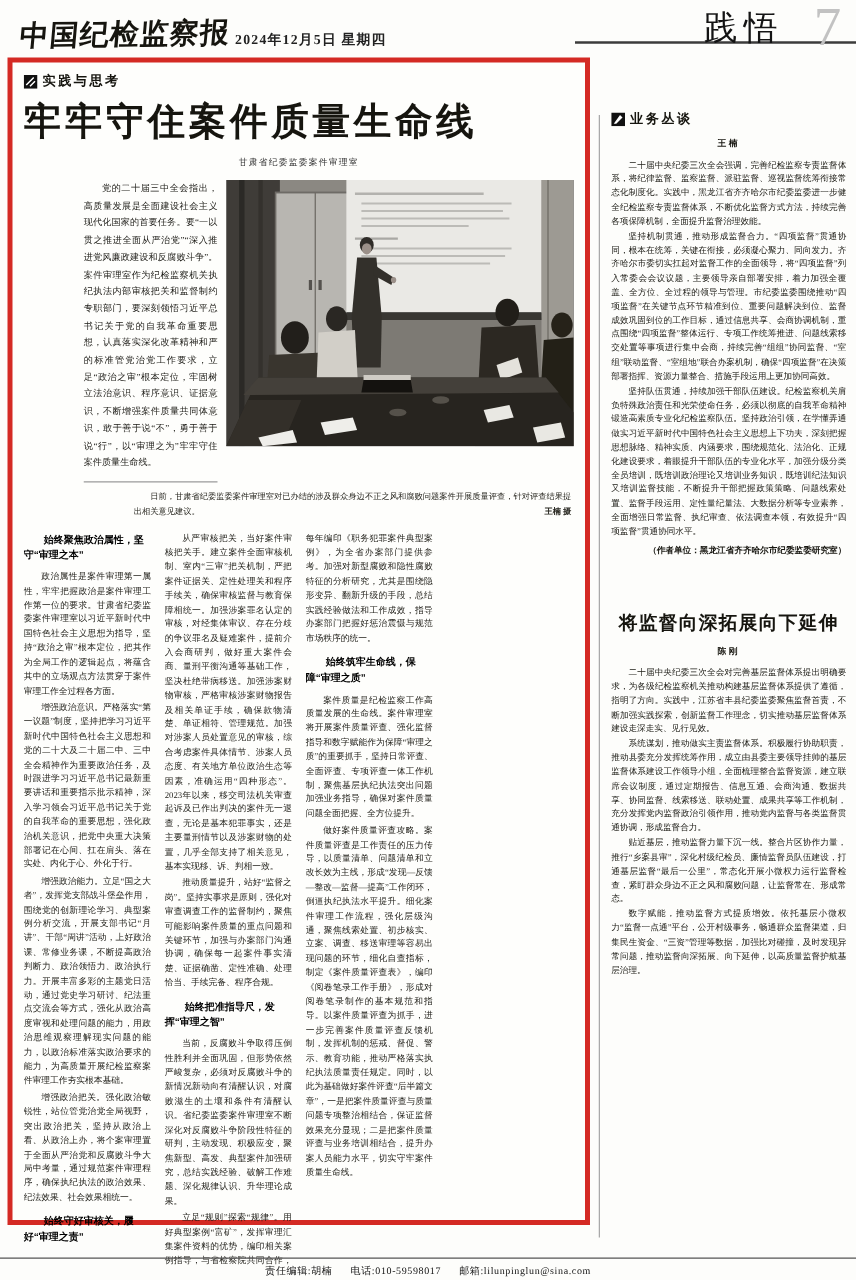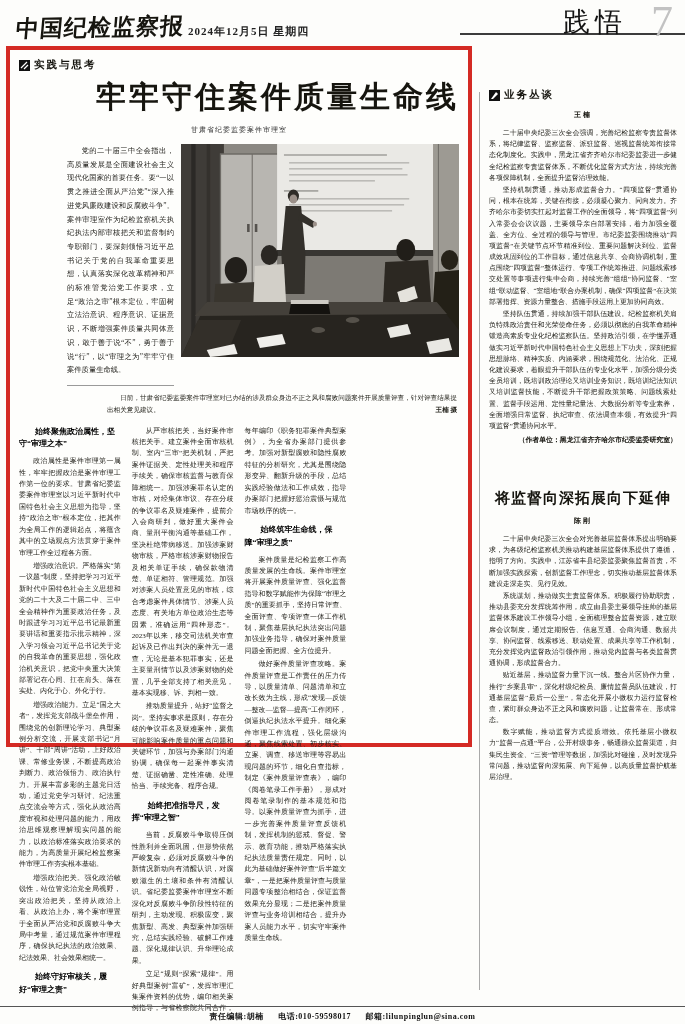--- a/index.html
+++ b/index.html
@@ -13,28 +13,28 @@
   .masthead {
     position:absolute; left:16px; top:12px; font-size:23px; font-weight:900;
     letter-spacing:1px; transform:skewX(-6deg) rotate(-1deg); white-space:nowrap;
   }
   .hdr-date { position:absolute; left:188px; top:24px; font-size:11px; font-weight:bold; color:#222; letter-spacing:1px; }
   .sec-rule { position:absolute; left:460px; right:0; top:33px; height:2px; background:#3c3c3c; }
   .sec-name { position:absolute; right:58px; top:4px; font-size:27px; letter-spacing:5px; color:#141414; }
   .page-num { position:absolute; right:12px; top:-4px; font-size:44px; font-weight:400; color:#c2c2c2; font-family:"Liberation Serif", serif; }
   
   .main-box {
-    position:absolute; left:6px; top:46px; width:466px; height:701px;
+    position:absolute; left:6px; top:46px; width:466px; height:934px;
     border:4px solid #d42a24; background:#fefefc; padding:8px 9px 6px 9px;
   }
   .tag-row { display:flex; align-items:center; gap:4px; height:14px; }
   .tag-icon { width:11px; height:11px; flex:0 0 11px; }
   .tag-label { font-size:10.5px; font-weight:bold; letter-spacing:2px; }
   .headline {
-    text-align:right; font-family:Liberation Mono, monospace; font-weight:900;
+    text-align:left; font-family:Liberation Mono, monospace; font-weight:900;
     font-size:30px; letter-spacing:3px; margin-top:5px; white-space:nowrap;
   }
   .byline { text-align:center; font-size:7px; color:#333; margin-top:7px; letter-spacing:1px; }
   .content-row { display:flex; gap:7px; margin-top:9px; }
   .intro-col { width:107px; flex:0 0 107px;margin-left:48px; }
   .intro-col p {
     font-size:7.3px; line-height:1.88; text-align:justify; text-indent:2em; color:#1c1b16;
   }
   .intro-col::after { content:""; display:block; height:1px; background:#9a9a9a; margin-top:8px; }
   .photo-wrap { flex:1; height:213px; overflow:hidden; background:#777; }
@@ -65,21 +65,21 @@
     text-align:center; font-family:"Liberation Sans", sans-serif; font-weight:900;
     font-size:15px; letter-spacing:1px; white-space:nowrap; margin-bottom:8px;
   }
   .side-author { text-align:center; font-size:7px; font-weight:bold; margin-bottom:7px; letter-spacing:2px; }
   .side-paras p { font-size:6.9px; line-height:1.62; text-align:justify; text-indent:2em; color:#21201a; margin-bottom:1px; }
   .attribution { text-align:right; font-size:6.9px; font-weight:bold; margin-top:4px; }
   .side-article2 { margin-top:44px; }
   .side-article2 .side-paras { max-height:352px; overflow:hidden; }
   
   .footer-rule { position:absolute; left:0; right:0; top:1006px; height:1px; background:#555; }
-  .footer { position:absolute; top:1011px; left:0; width:685px; text-align:center; font-size:8px; color:#111; letter-spacing:0.5px;font-weight:bold; }
+  .footer { position:absolute; top:1011px; left:0; width:685px; text-align:center; font-size:8px; color:#111; letter-spacing:0.5px; }
   .footer span { margin:0 6px; }
 </style>
 </head>
 <body>
 
 <div class="hdr">
   <div class="masthead">中国纪检监察报</div>
   <div class="hdr-date">2024年12月5日 星期四</div>
   <div class="sec-rule"></div>
   <div class="sec-name">践悟</div>
@@ -173,21 +173,21 @@
   </div>
 
   <div class="article-body">
       <p class="blk subhead">始终聚焦政治属性，坚守“审理之本”</p>
       <p class="blk para">政治属性是案件审理第一属性，牢牢把握政治是案件审理工作第一位的要求。甘肃省纪委监委案件审理室以习近平新时代中国特色社会主义思想为指导，坚持“政治之审”根本定位，把其作为全局工作的逻辑起点，将蕴含其中的立场观点方法贯穿于案件审理工作全过程各方面。</p>
       <p class="blk para">增强政治意识。严格落实“第一议题”制度，坚持把学习习近平新时代中国特色社会主义思想和党的二十大及二十届二中、三中全会精神作为重要政治任务，及时跟进学习习近平总书记最新重要讲话和重要指示批示精神，深入学习领会习近平总书记关于党的自我革命的重要思想，强化政治机关意识，把党中央重大决策部署记在心间、扛在肩头、落在实处、内化于心、外化于行。</p>
       <p class="blk para">增强政治能力。立足“国之大者”，发挥党支部战斗堡垒作用，围绕党的创新理论学习、典型案例分析交流，开展支部书记“月讲”、干部“周讲”活动，上好政治课、常修业务课，不断提高政治判断力、政治领悟力、政治执行力。开展丰富多彩的主题党日活动，通过党史学习研讨、纪法重点交流会等方式，强化从政治高度审视和处理问题的能力，用政治思维观察理解现实问题的能力，以政治标准落实政治要求的能力，为高质量开展纪检监察案件审理工作夯实根本基础。</p>
       <p class="blk para">增强政治把关。强化政治敏锐性，站位管党治党全局视野，突出政治把关，坚持从政治上看、从政治上办，将个案审理置于全面从严治党和反腐败斗争大局中考量，通过规范案件审理程序，确保执纪执法的政治效果、纪法效果、社会效果相统一。</p>
       <p class="blk subhead">始终守好审核关，履好“审理之责”</p>
       <p class="blk para">从严审核把关，当好案件审核把关手。建立案件全面审核机制、室内“三审”把关机制，严把案件证据关、定性处理关和程序手续关，确保审核监督与教育保障相统一。加强涉案罪名认定的审核，对经集体审议、存在分歧的争议罪名及疑难案件，提前介入会商研判，做好重大案件会商、量刑平衡沟通等基础工作，坚决杜绝带病移送。加强涉案财物审核，严格审核涉案财物报告及相关单证手续，确保款物清楚、单证相符、管理规范。加强对涉案人员处置意见的审核，综合考虑案件具体情节、涉案人员态度、有关地方单位政治生态等因素，准确运用“四种形态”。2023年以来，移交司法机关审查起诉及已作出判决的案件无一退查，无论是基本犯罪事实，还是主要量刑情节以及涉案财物的处置，几乎全部支持了相关意见，基本实现移、诉、判相一致。</p>
-      <p class="blk para">推动质量提升，站好“监督之岗”。坚持实事求是原则，存在分歧的争议罪名及疑难案件，聚焦可能影响案件质量的重点问题和关键环节，加强与办案部门沟通协调，确保每一起案件事实清楚、证据确凿、定性准确、处理恰当、手续完备、程序合规。</p>
+      <p class="blk para">推动质量提升，站好“监督之岗”。坚持实事求是原则，强化对审查调查工作的监督制约，聚焦可能影响案件质量的重点问题和关键环节，加强与办案部门沟通协调，确保每一起案件事实清楚、证据确凿、定性准确、处理恰当、手续完备、程序合规。</p>
       <p class="blk subhead">始终把准指导尺，发挥“审理之智”</p>
       <p class="blk para">当前，反腐败斗争取得压倒性胜利并全面巩固，但形势依然严峻复杂，必须对反腐败斗争的新情况新动向有清醒认识，对腐败滋生的土壤和条件有清醒认识。省纪委监委案件审理室不断深化对反腐败斗争阶段性特征的研判，主动发现、积极应变，聚焦新型、高发、典型案件加强研究，总结实践经验、破解工作难题、深化规律认识、升华理论成果。</p>
       <p class="blk para">立足“规则”探索“规律”。用好典型案例“富矿”，发挥审理汇集案件资料的优势，编印相关案例指导，与省检察院共同合作，每年编印《职务犯罪案件典型案例》，为全省办案部门提供参考。加强对新型腐败和隐性腐败特征的分析研究，尤其是围绕隐形变异、翻新升级的手段，总结实践经验做法和工作成效，指导办案部门把握好惩治震慑与规范市场秩序的统一。</p>
       <p class="blk subhead">始终筑牢生命线，保障“审理之质”</p>
       <p class="blk para">案件质量是纪检监察工作高质量发展的生命线。案件审理室将开展案件质量评查、强化监督指导和数字赋能作为保障“审理之质”的重要抓手，坚持日常评查、全面评查、专项评查一体工作机制，聚焦基层执纪执法突出问题加强业务指导，确保对案件质量问题全面把握、全方位提升。</p>
       <p class="blk para">做好案件质量评查攻略。案件质量评查是工作责任的压力传导，以质量清单、问题清单和立改长效为主线，形成“发现—反馈—整改—监督—提高”工作闭环，倒逼执纪执法水平提升。细化案件审理工作流程，强化层级沟通，聚焦线索处置、初步核实、立案、调查、移送审理等容易出现问题的环节，细化自查指标，制定《案件质量评查表》，编印《阅卷笔录工作手册》，形成对阅卷笔录制作的基本规范和指导。以案件质量评查为抓手，进一步完善案件质量评查反馈机制，发挥机制的惩戒、督促、警示、教育功能，推动严格落实执纪执法质量责任规定。同时，以此为基础做好案件评查“后半篇文章”，一是把案件质量评查与质量问题专项整治相结合，保证监督效果充分显现；二是把案件质量评查与业务培训相结合，提升办案人员能力水平，切实守牢案件质量生命线。</p>
     </div>
 </div>
 
 <div class="side-divider"></div>

